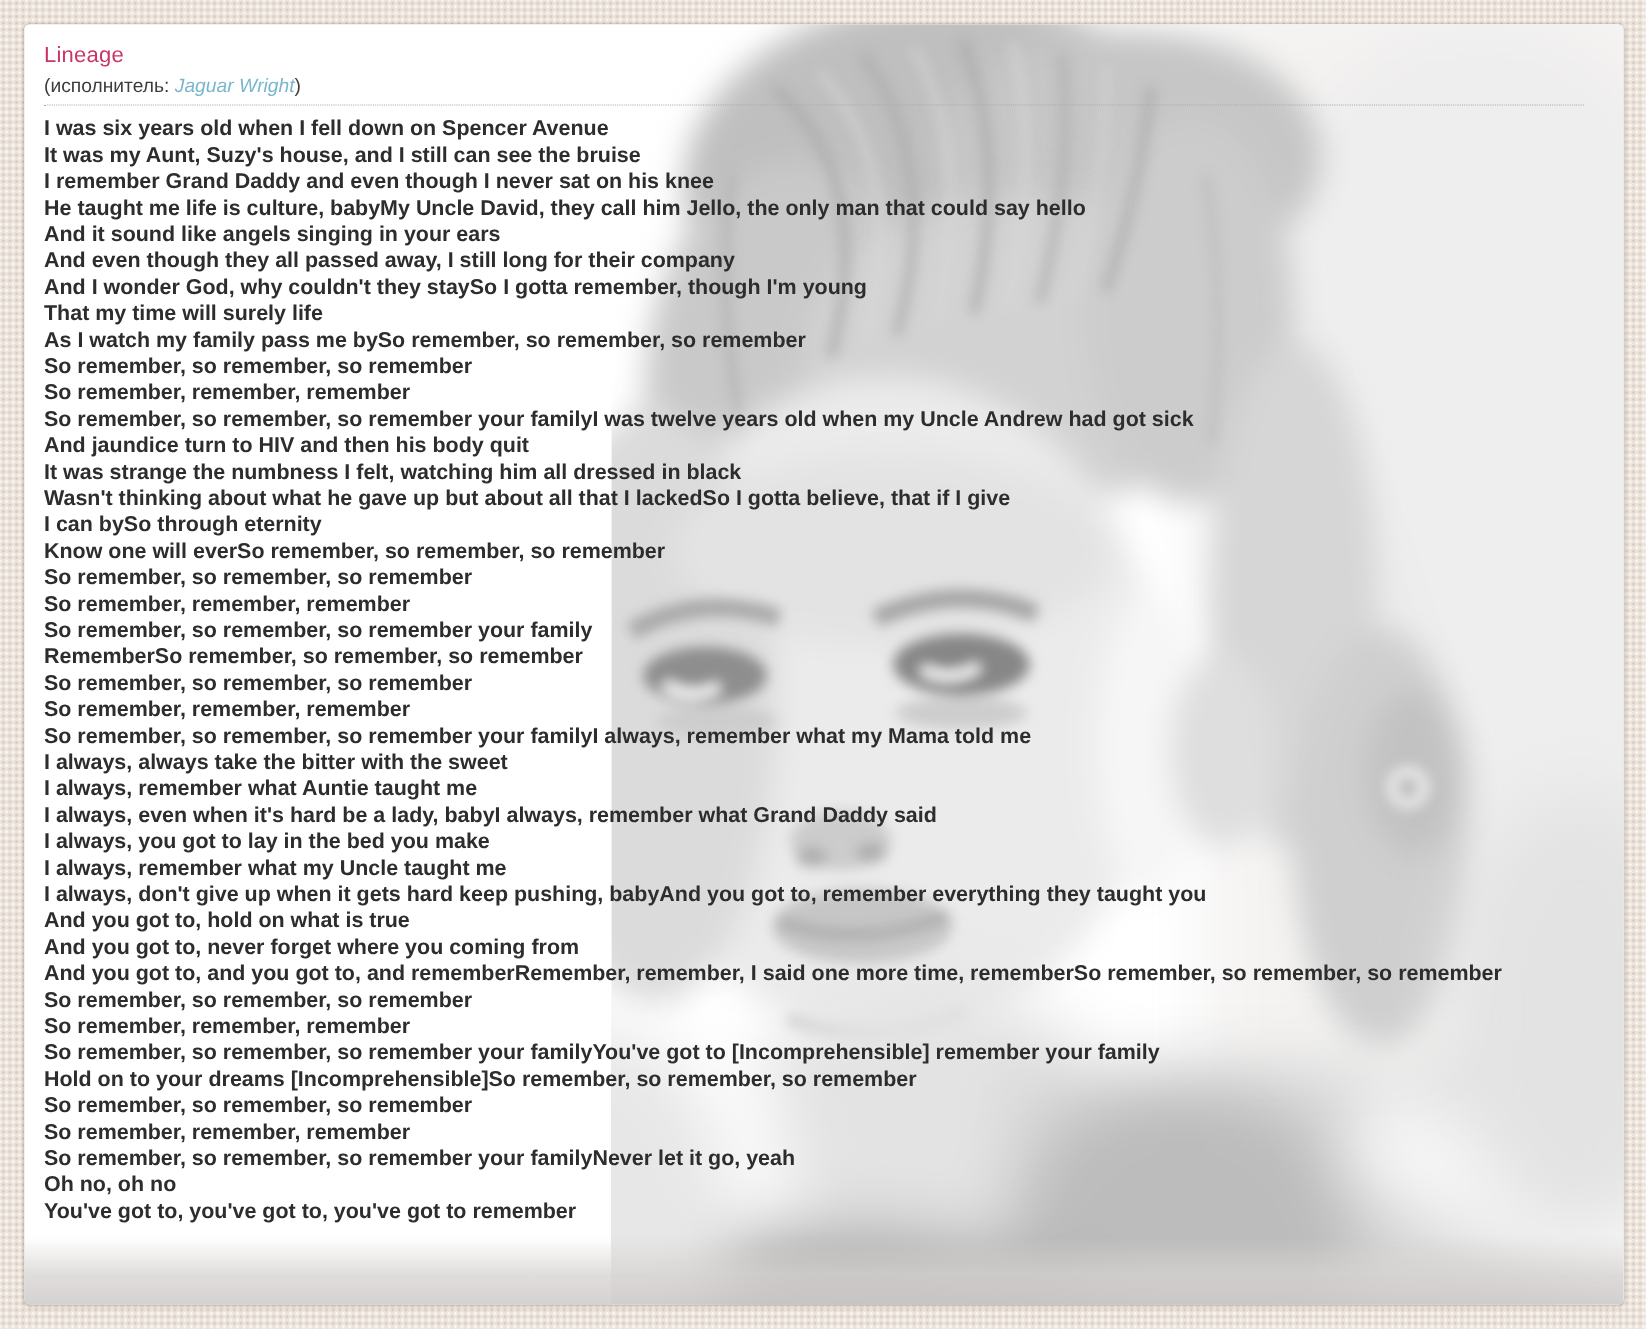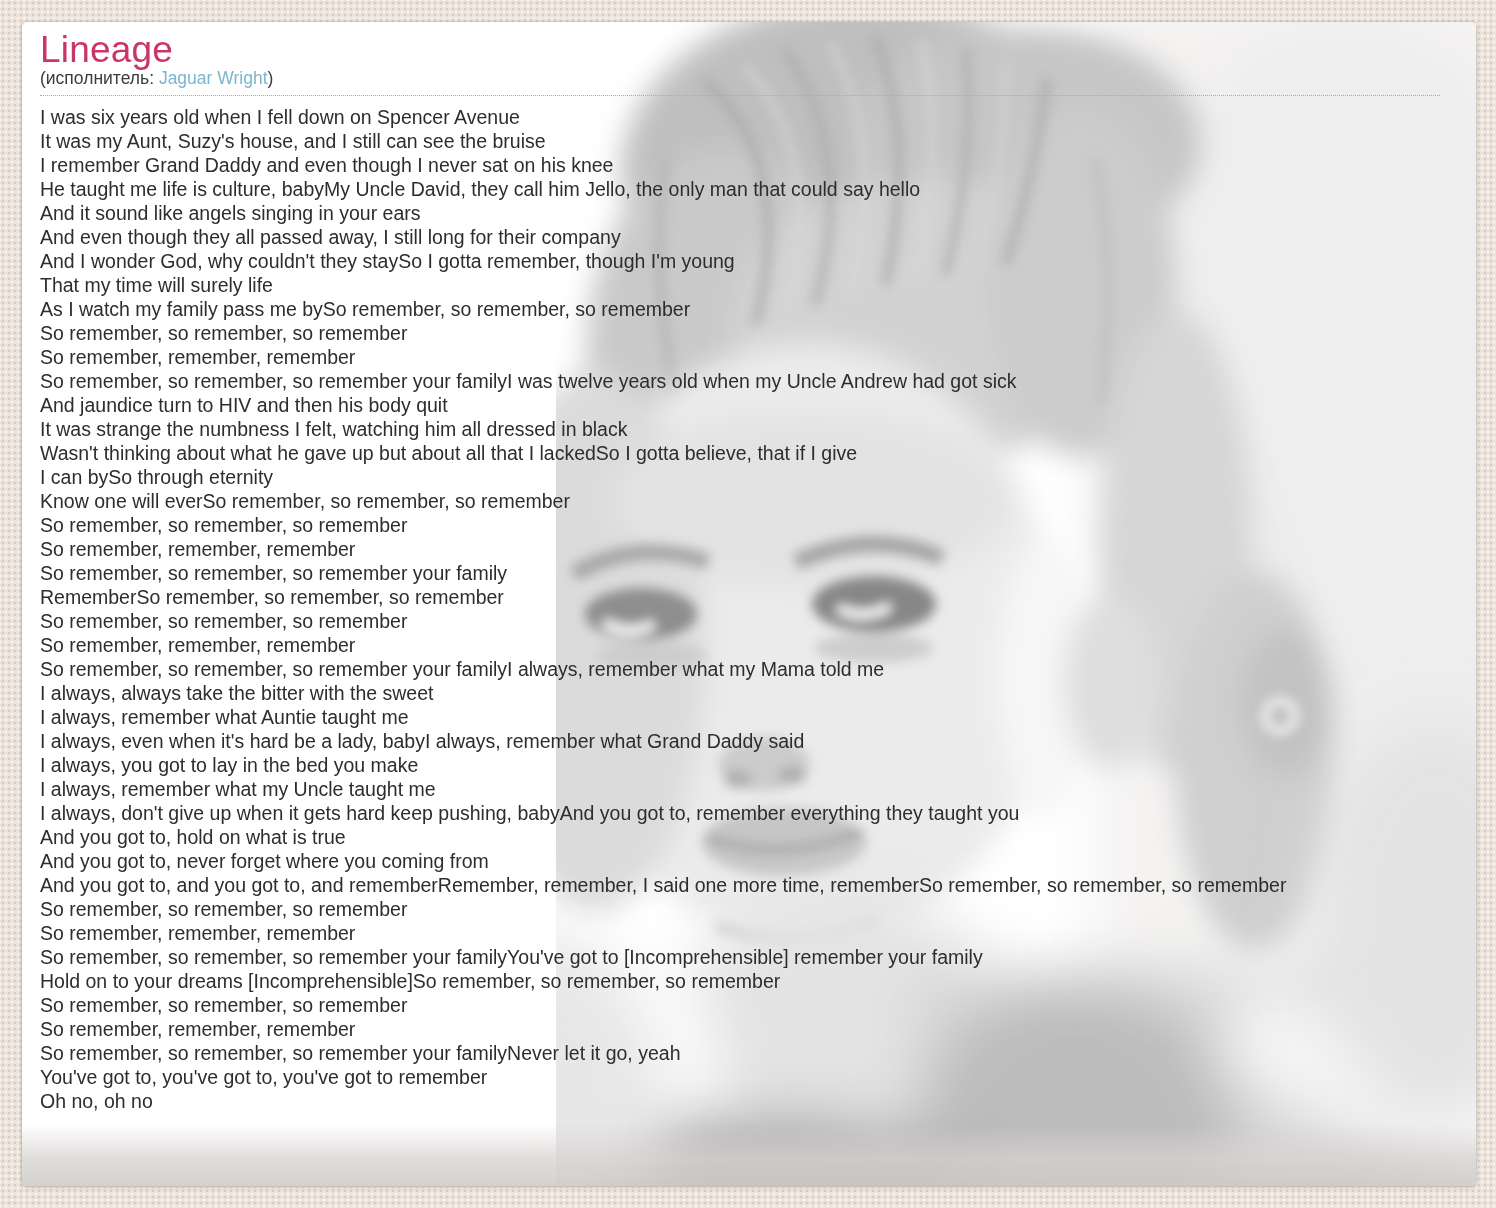--- a/index.html
+++ b/index.html
@@ -27,37 +27,37 @@
     position:absolute; top:0; right:0;
     width:920px; height:1164px;
     pointer-events:none;
   }
   .bottom-band {
     position:absolute; left:0; bottom:0; width:100%; height:62px;
     background:linear-gradient(to bottom, rgba(214,211,209,0), rgba(214,211,209,.75) 55%, rgba(205,202,200,.85));
   }
   .content { position:relative; z-index:2; padding:12px 18px 0 18px; width:1436px; }
   .title {
-    font-size:37px; line-height:32px; font-weight:400;
+    font-size:20px; line-height:32px; font-weight:400;
     color:var(--title-color,#c93566);
     letter-spacing:.2px;
   }
   .artist-line {
     font-size:17.5px; line-height:22px;
     color:#3c3c3c;
     padding-bottom:6px; margin-top:1px;
     border-bottom:1px dotted #9fadb6;
   }
-  .artist-link { color:var(--link-color,#7ab6cc); text-decoration:none; }
+  .artist-link { color:var(--link-color,#7ab6cc); text-decoration:none;font-style:italic; }
   .lyrics {
     margin-top:9px;
     font-size:19.5px; line-height:24px;
     color:var(--text-color,#2d2d2d);
   }
-  .lyric-line { height:24px; white-space:nowrap; }
+  .lyric-line { height:24px; white-space:nowrap;font-weight:bold; }
 </style>
 </head>
 <body>
 
 <div class="card">
 
   <div class="portrait">
     <svg width="920" height="1164" viewBox="0 0 920 1164" xmlns="http://www.w3.org/2000/svg" aria-hidden="true">
       <defs>
         <filter id="b30" x="-60%" y="-60%" width="220%" height="220%">
@@ -185,17 +185,17 @@
         <div class="lyric-line">And you got to, hold on what is true</div>
         <div class="lyric-line">And you got to, never forget where you coming from</div>
         <div class="lyric-line">And you got to, and you got to, and rememberRemember, remember, I said one more time, rememberSo remember, so remember, so remember</div>
         <div class="lyric-line">So remember, so remember, so remember</div>
         <div class="lyric-line">So remember, remember, remember</div>
         <div class="lyric-line">So remember, so remember, so remember your familyYou've got to [Incomprehensible] remember your family</div>
         <div class="lyric-line">Hold on to your dreams [Incomprehensible]So remember, so remember, so remember</div>
         <div class="lyric-line">So remember, so remember, so remember</div>
         <div class="lyric-line">So remember, remember, remember</div>
         <div class="lyric-line">So remember, so remember, so remember your familyNever let it go, yeah</div>
+        <div class="lyric-line">Oh no, oh no</div>
         <div class="lyric-line">You've got to, you've got to, you've got to remember</div>
-        <div class="lyric-line">Oh no, oh no</div>
       </div>
   </div>
 </div>
 
 </body></html>

